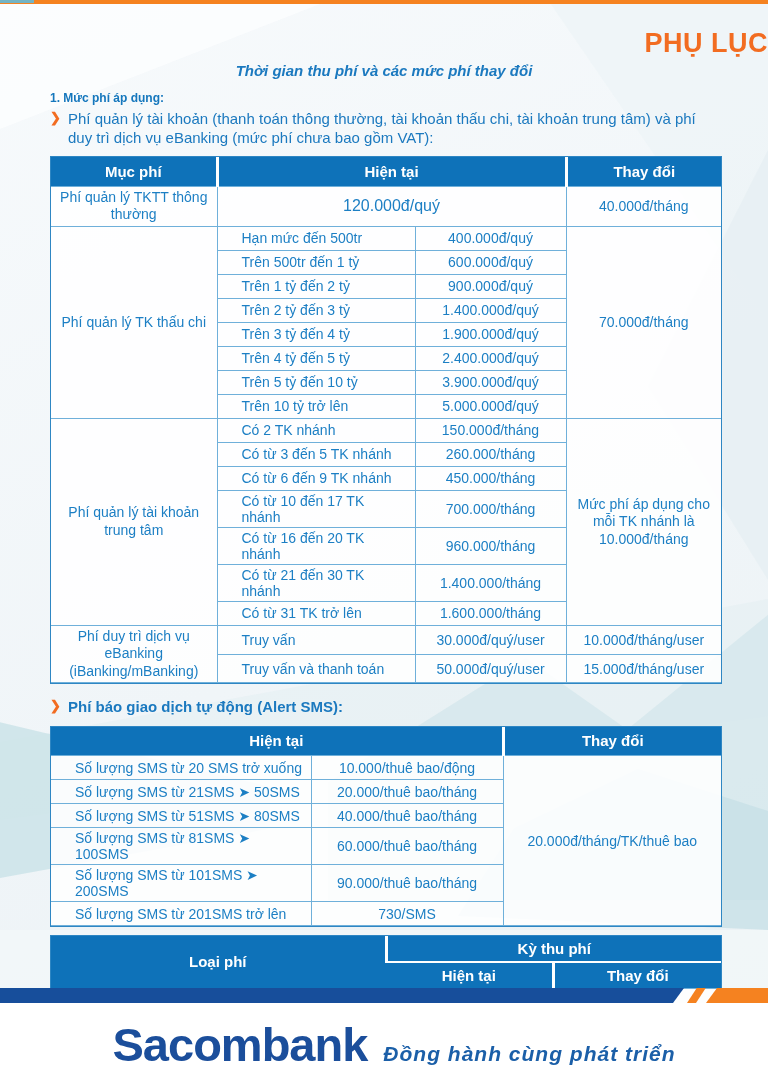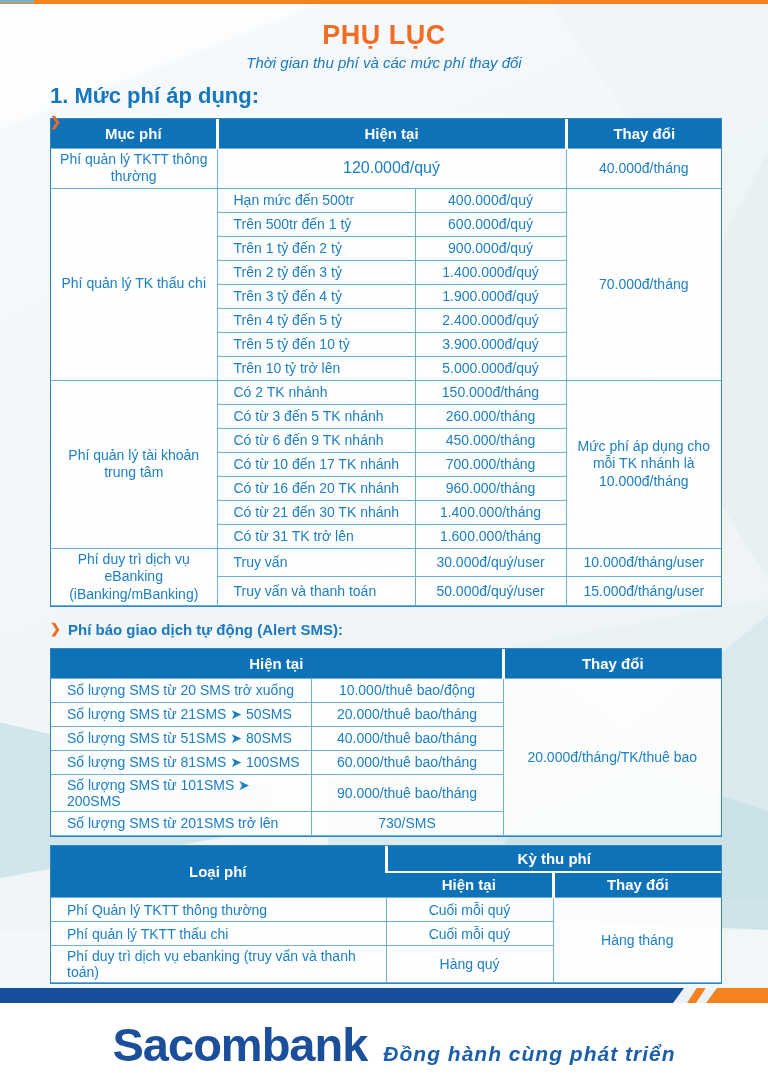--- a/index.html
+++ b/index.html
@@ -17,44 +17,44 @@
   .fx2 { top:150px; right:0; width:120px; height:430px; background:#e6eff3; clip-path:polygon(100% 0,100% 100%,0 55%); opacity:.8; }
   .fx6 { top:560px; left:0; width:768px; height:260px; background:#e4eff2; clip-path:polygon(0 70%,100% 15%,100% 60%,0 100%); opacity:.55; }
   .fx4 { top:590px; right:0; width:440px; height:310px; background:#d6e8ec; clip-path:polygon(0 62%,45% 22%,68% 45%,100% 8%,100% 100%,0 100%); opacity:.85; }
   .fx5 { top:755px; right:0; width:310px; height:175px; background:#c5dfe5; clip-path:polygon(18% 42%,58% 8%,100% 32%,100% 100%,0 92%); opacity:.75; }
   .fx3 { top:688px; left:0; width:270px; height:190px; background:#c9e2e7; clip-path:polygon(0 18%,100% 52%,100% 74%,0 100%); opacity:.8; }
   .fx8 { top:930px; left:0; width:768px; height:60px; background:#f2f7f9; opacity:.8; }
 
   .top-strip { position:absolute; top:0; left:0; width:768px; height:4px; background:#F58220; }
   .top-strip-teal { position:absolute; top:0; left:0; width:34px; height:3px; background:#74b4c4; }
 
-  .doc-title { position:relative; margin-top:20px; text-align:center;
+  .doc-title { position:relative; margin-top:28px; text-align:right;
     font-size:27px; font-weight:bold; color:#F26C21; letter-spacing:.5px; }
   .doc-subtitle { position:relative; margin-top:3px; text-align:center;
-    font-size:15px; font-style:italic; color:#1B79BF; }
+    font-size:15px; font-style:italic; color:#1B79BF;font-weight:bold; }
 
   .content { position:relative; margin:12px 46px 0 50px; width:672px; }
 
-  .sec-heading { font-size:22px; font-weight:bold; color:#1577BD; margin-top:6px; }
+  .sec-heading { font-size:12px; font-weight:bold; color:#1577BD; margin-top:6px; }
   .bullet { position:relative; padding-left:18px; margin-top:4px;
     font-size:15px; color:#1B79BF; line-height:1.28; }
   .bullet .chev { position:absolute; left:0; top:1px; color:#F26C21; font-size:13px; font-weight:bold; }
   .bullet.bold { font-weight:bold; }
 
   .tbl-wrap { border:1px solid #2E86C3; margin-top:9px; background:rgba(255,255,255,0.35); }
   table { border-collapse:collapse; table-layout:fixed; width:100%; }
   th { background:#0E72B9; color:#fff; font-weight:bold; font-size:15px;
        height:29px; border-left:3px solid #fff; }
   th:first-child { border-left:none; }
   td { border:1px solid #6FB0DA; background:rgba(255,255,255,0.82);
        color:#1C7FC4; font-size:14px; padding:2px 8px; }
   tr > td:first-child { border-left:none; }
   tr > td:last-child { border-right:none; }
   .t-center { text-align:center; }
-  .t-left { text-align:left; padding-left:16px; }
+  .t-left { text-align:left; padding-left:24px; }
   .group-cell { text-align:center; line-height:1.25; }
   .tier-row td { height:24px; }
   .tktt-row td { height:36px; }
   .cur-big { font-size:16px; }
 
   
   .th-split-top { border-bottom:2px solid #fff; height:26px; }
   .th-sub { height:26px; }
 
   
@@ -90,20 +90,21 @@
 
   <div class="doc-title">PHỤ LỤC</div>
   <div class="doc-subtitle">Thời gian thu phí và các mức phí thay đổi</div>
 
   <div class="content">
 
     <div class="sec-heading">1. Mức phí áp dụng:</div>
 
     <div class="bullet">
       <span class="chev">❯</span>
+      <span>Phí quản lý tài khoản (thanh toán thông thường, tài khoản thấu chi, tài khoản trung tâm) và phí duy trì dịch vụ eBanking (mức phí chưa bao gồm VAT):</span>
     </div>
 
     <div class="tbl-wrap">
       <table>
         <colgroup>
             <col style="width:166px">
             <col style="width:198px">
             <col style="width:151px">
             <col style="width:155px">
           </colgroup>

